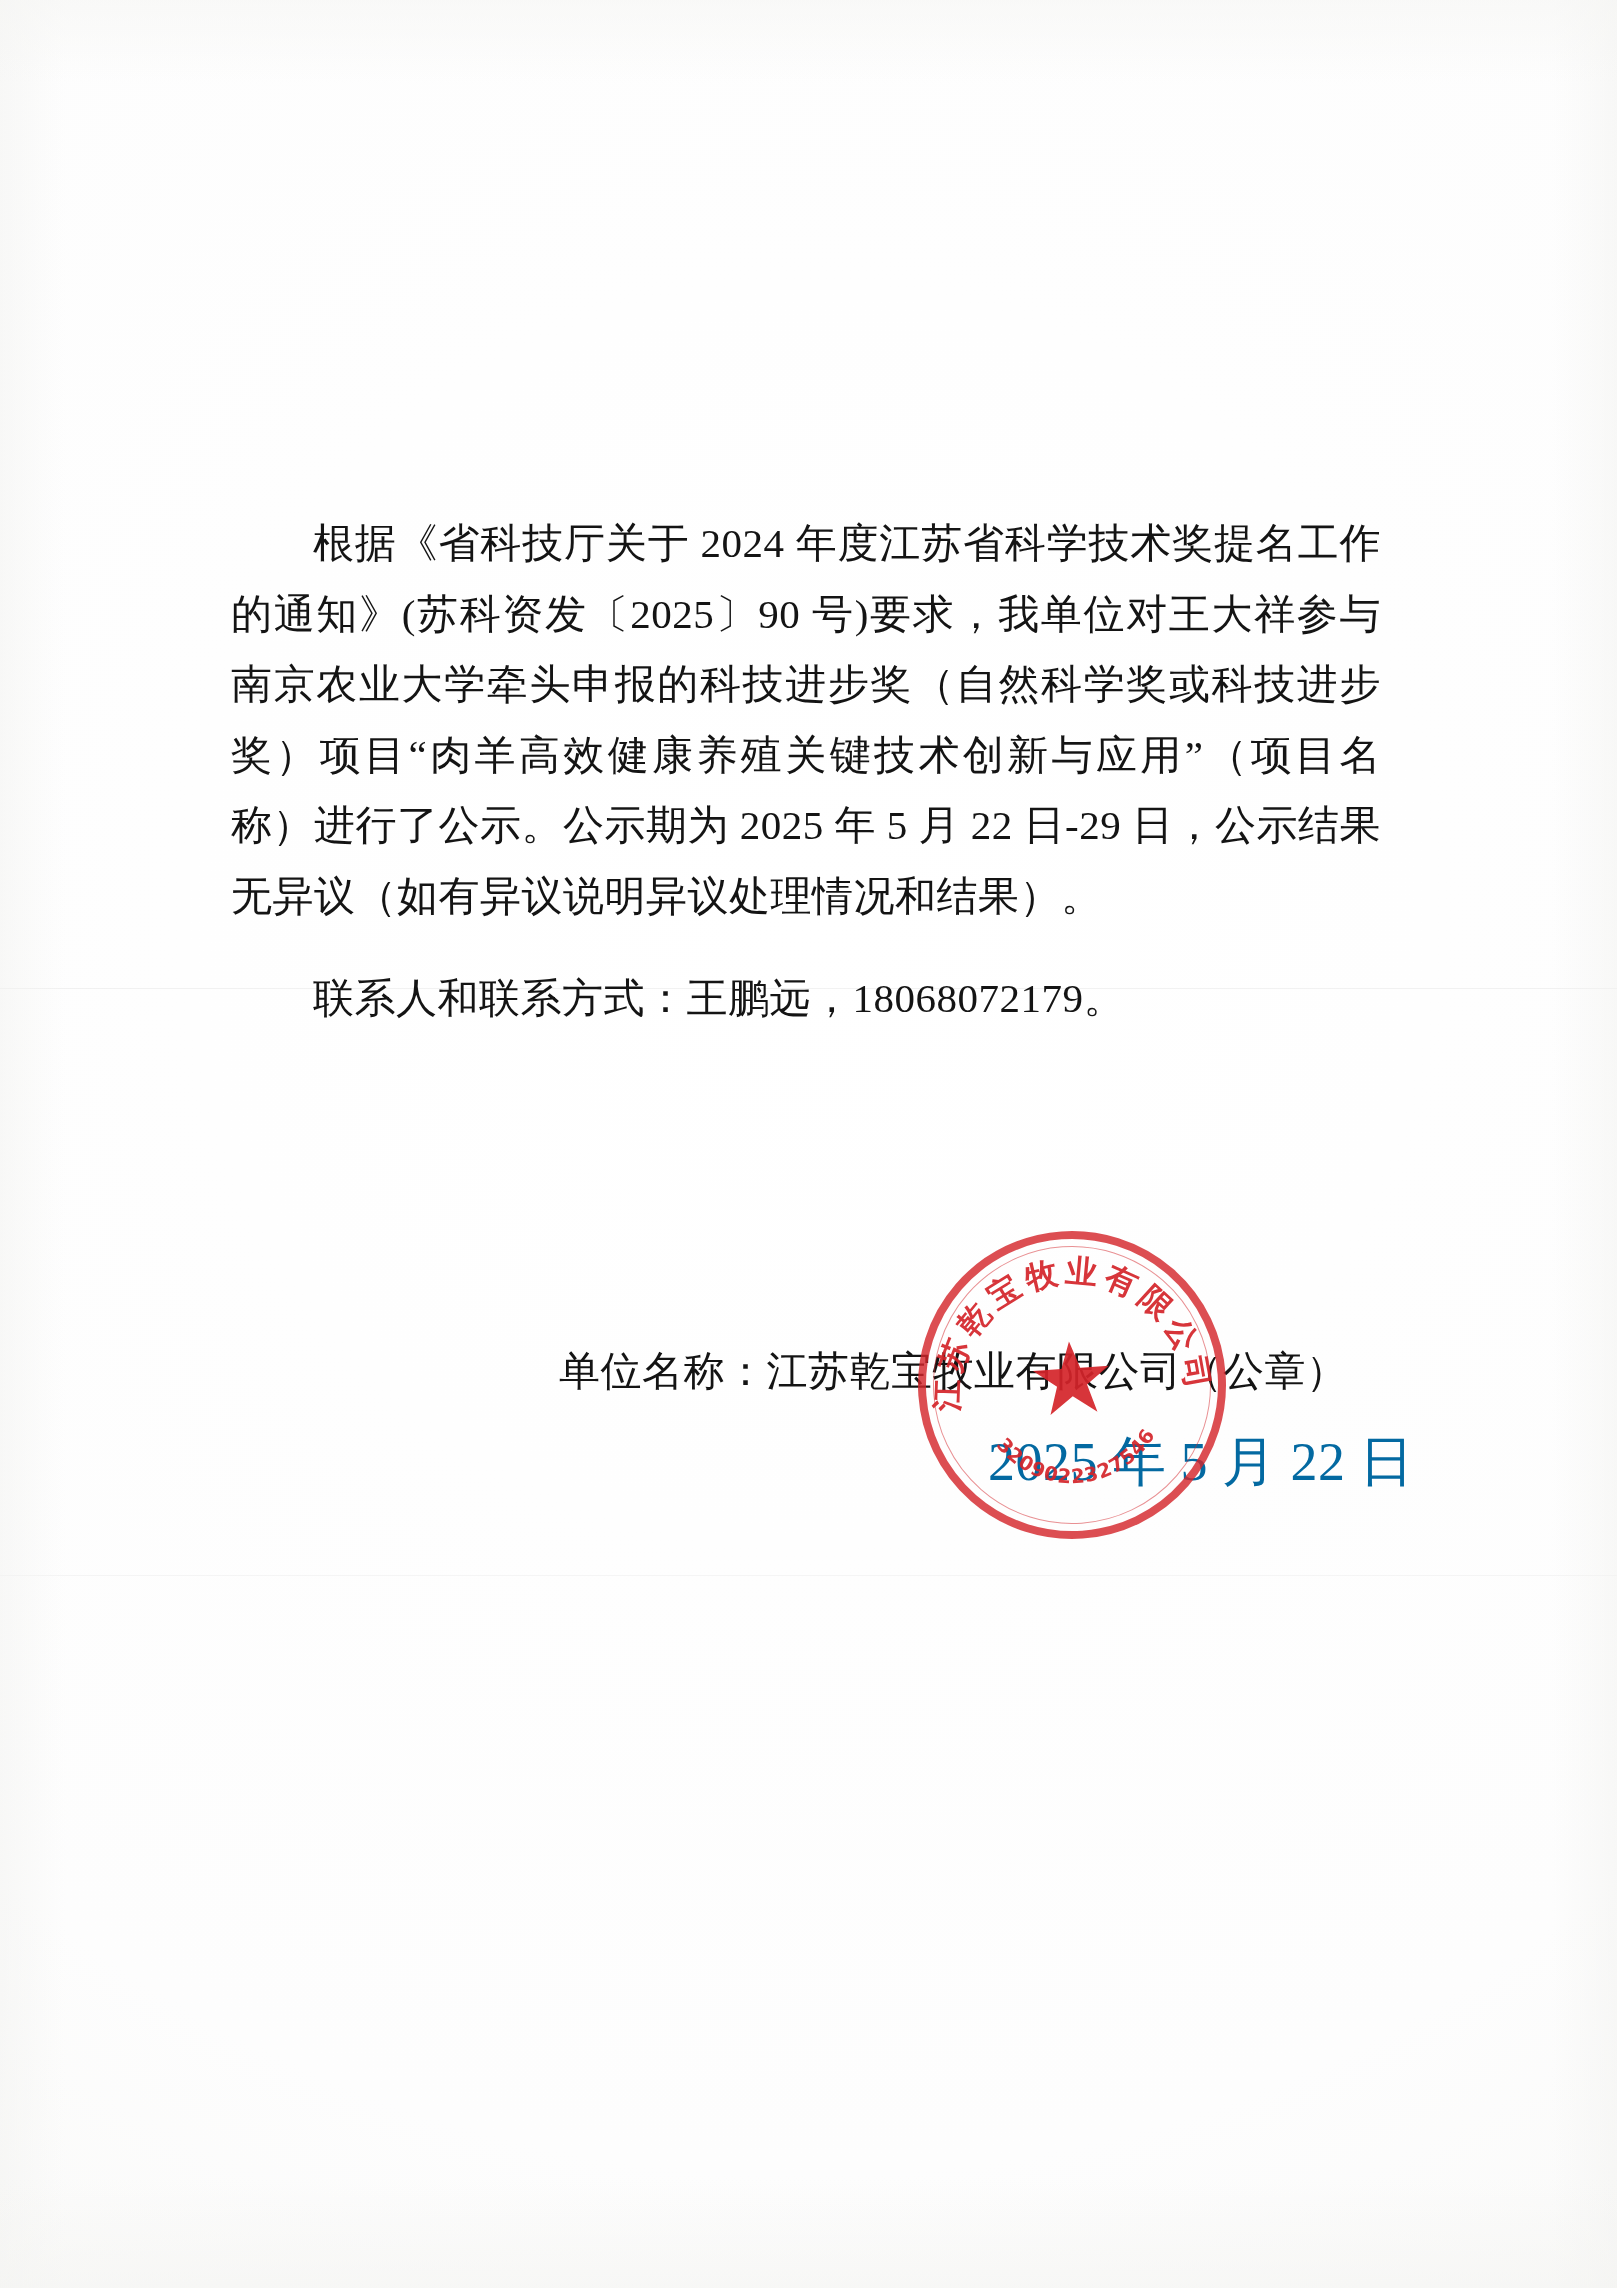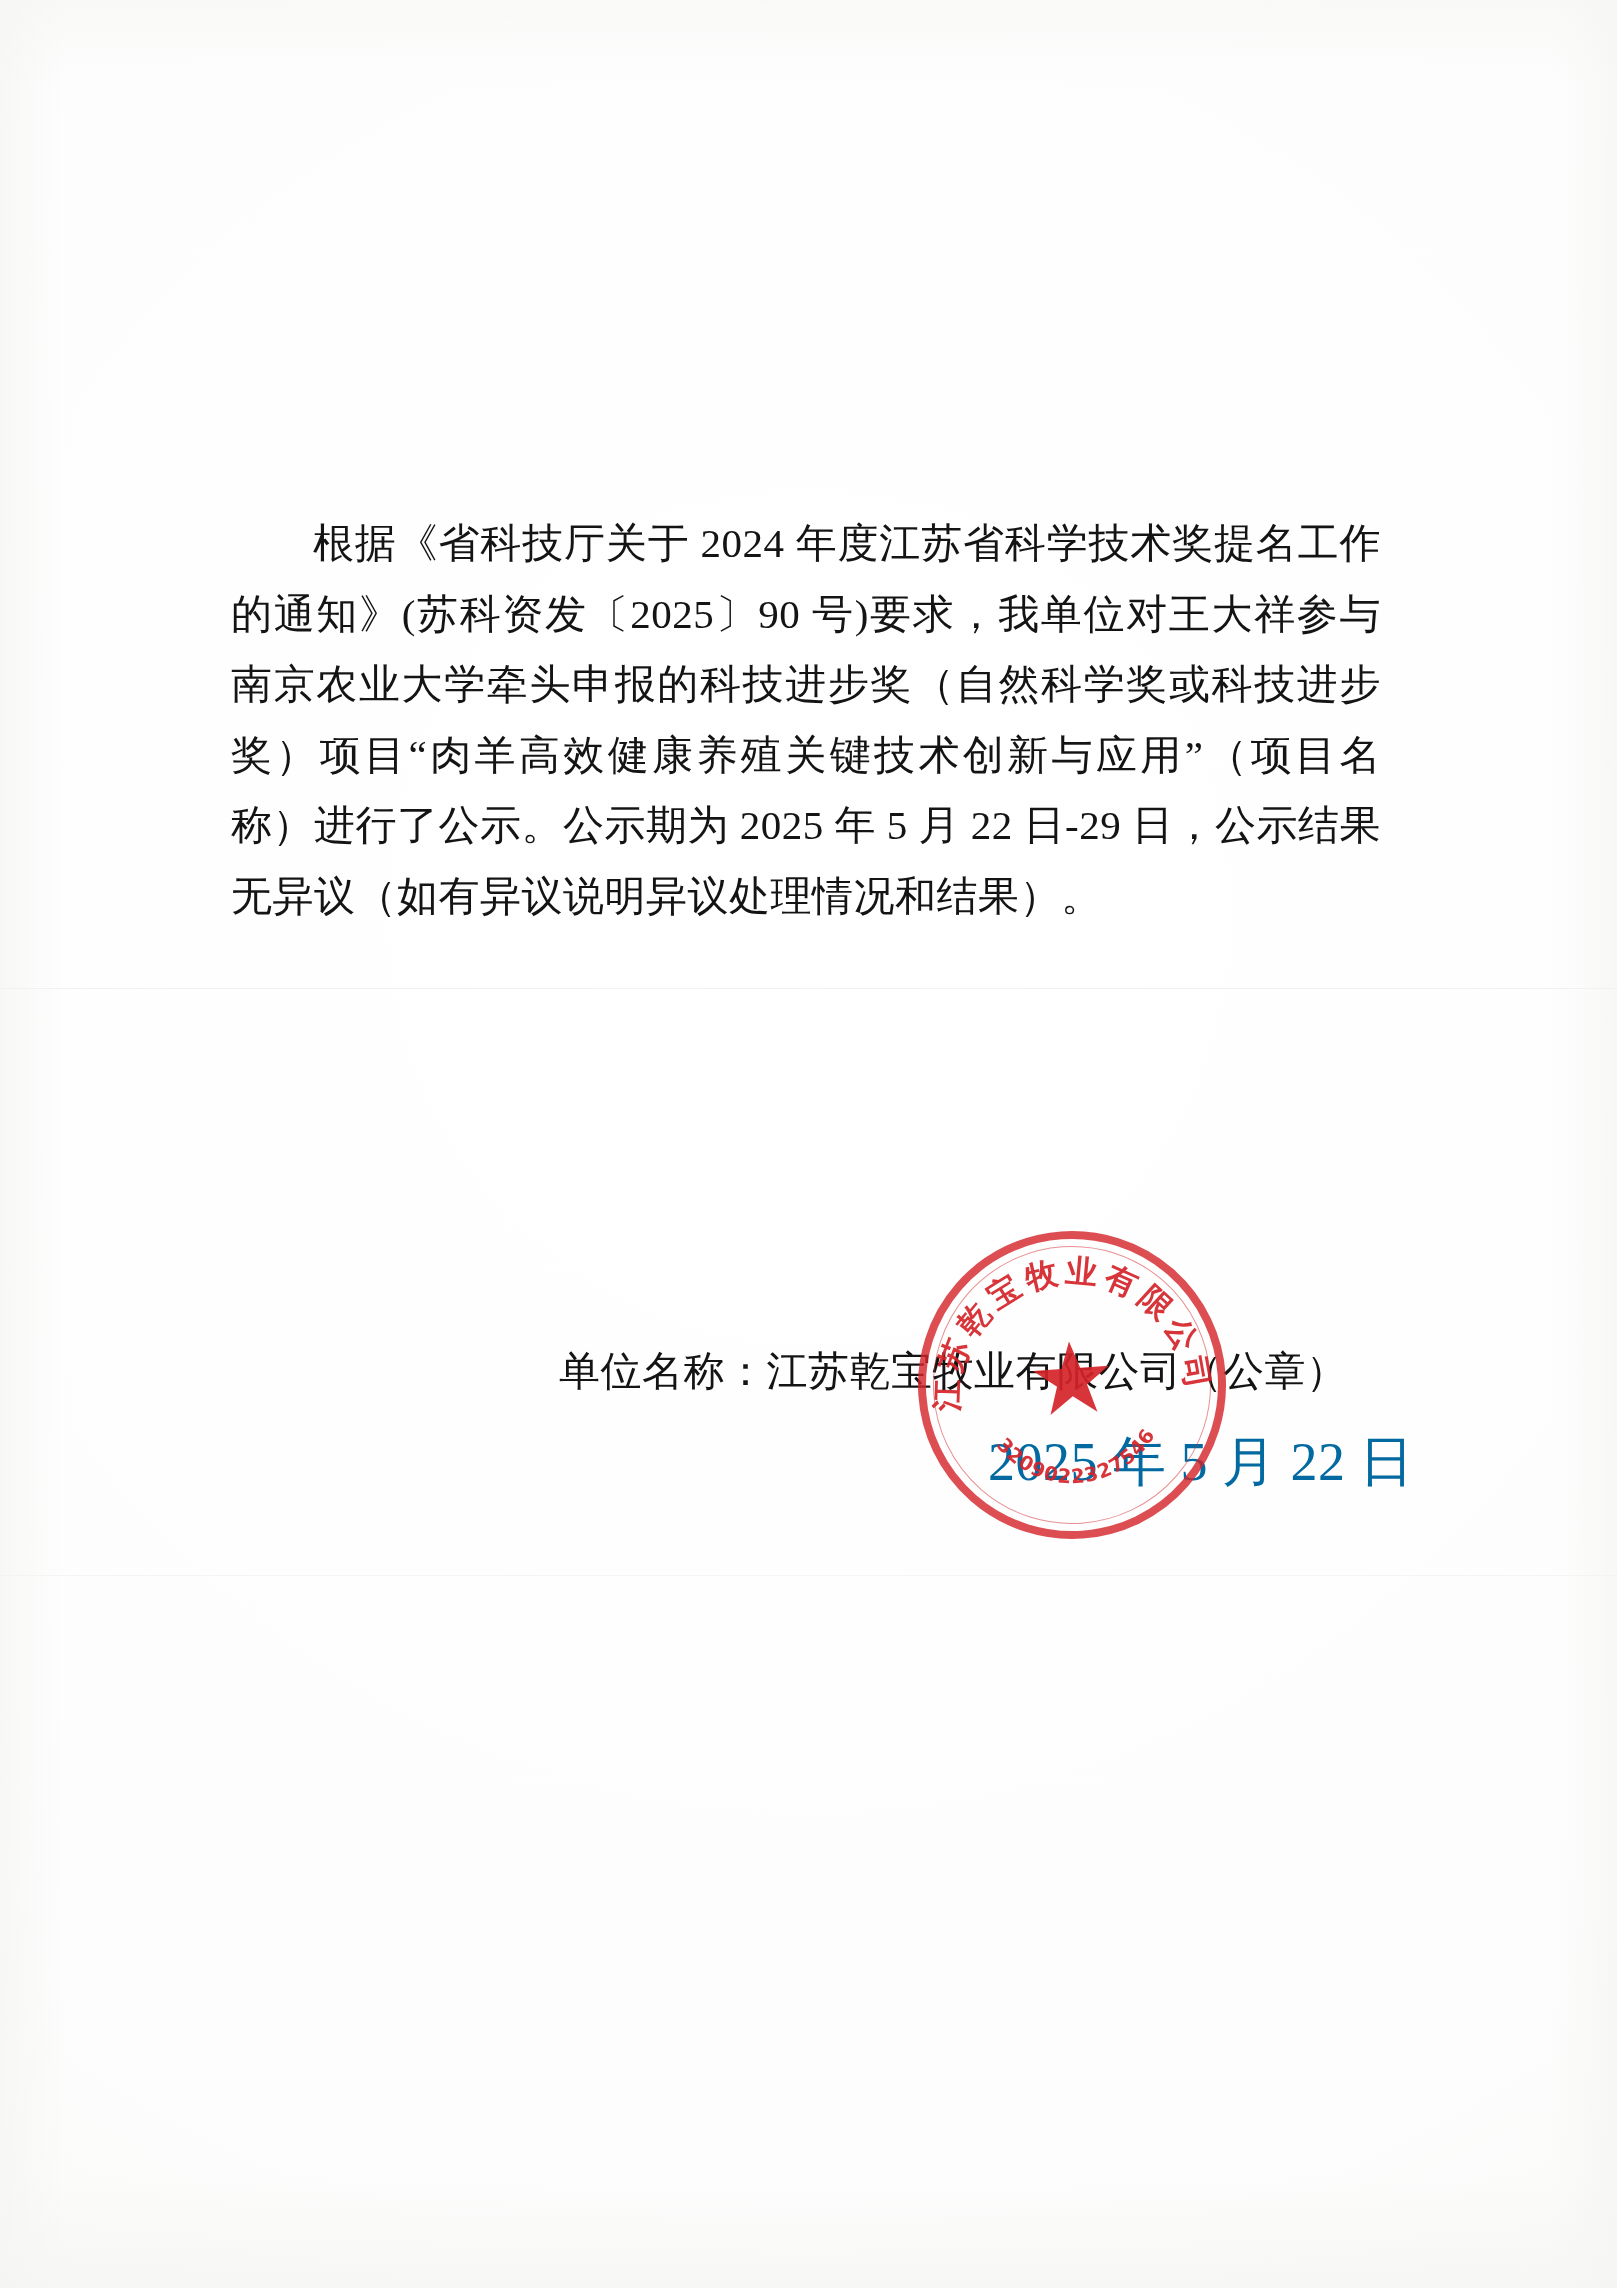--- a/index.html
+++ b/index.html
@@ -179,20 +179,21 @@
 <div class="page">
   <div class="crease c1"></div>
   <div class="crease c2"></div>
 </div>
 
 <div class="content">
 
 
   <div class="body-block">
     <p class="para indent">根据《省科技厅关于 2024 年度江苏省科学技术奖提名工作的通知》(苏科资发〔2025〕90 号)要求，我单位对王大祥参与南京农业大学牵头申报的科技进步奖（自然科学奖或科技进步奖）项目“肉羊高效健康养殖关键技术创新与应用”（项目名称）进行了公示。公示期为 2025 年 5 月 22 日-29 日，公示结果无异议（如有异议说明异议处理情况和结果）。</p>
+    <p class="para indent tight">联系人和联系方式：王鹏远，18068072179。</p>
   </div>
 
   <div class="sign-block">
     <div class="sign-line">单位名称：江苏乾宝牧业有限公司（公章）</div>
     <div class="sign-date">2025 年 5 月 22 日</div>
   </div>
 
   <div class="seal">
     <div class="ring"></div>
     <div class="ring-inner"></div>

